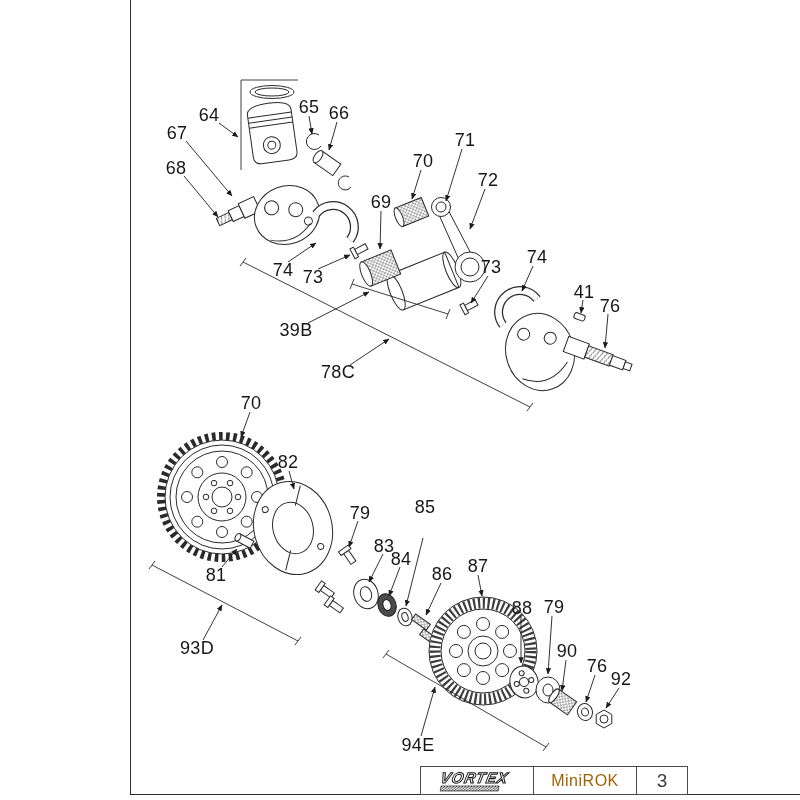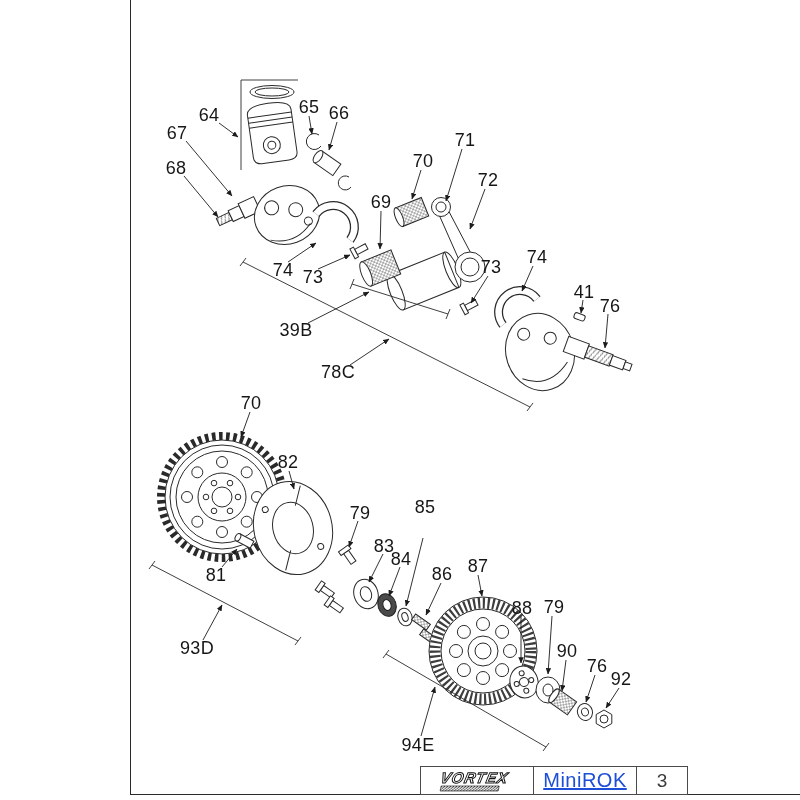--- a/index.html
+++ b/index.html
@@ -15,21 +15,21 @@
   .sw{stroke:#2a2a2a;stroke-width:1;fill:#fff;}
   .knurl{fill:url(#kn);stroke:#2a2a2a;stroke-width:1;}
   .hatch{fill:url(#ht);stroke:#2a2a2a;stroke-width:1;}
   .bk{stroke:#2a2a2a;stroke-width:0.9;fill:none;}
   .ld{stroke:#1c1c1c;stroke-width:0.9;fill:none;marker-end:url(#arr);}
   
   .titleblock{position:absolute;left:420px;top:766px;width:268px;height:29px;
               border:1px solid #4a4a4a;display:flex;background:#fff;box-sizing:border-box;}
   .tb-logo{width:112px;border-right:1px solid #4a4a4a;display:flex;align-items:center;justify-content:center;}
   .tb-model{flex:1;display:flex;align-items:center;justify-content:center;
-            font-size:20px;color:#1d4ed8;letter-spacing:0.5px;text-decoration:underline;}
+            font-size:16px;color:#a16207;letter-spacing:0.5px;}
   .tb-page{width:50px;border-left:1px solid #4a4a4a;display:flex;align-items:center;justify-content:center;
            font-size:19px;color:#3b3b3b;}
 </style>
 </head>
 <body>
 
 <div class="sheet">
 
   <div class="border-v"></div>
   <div class="border-h"></div>

